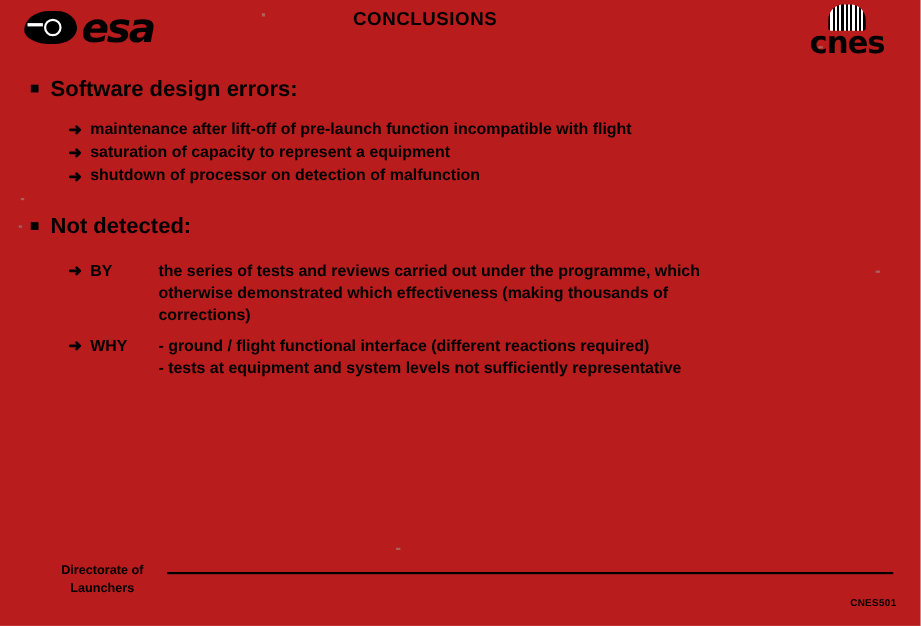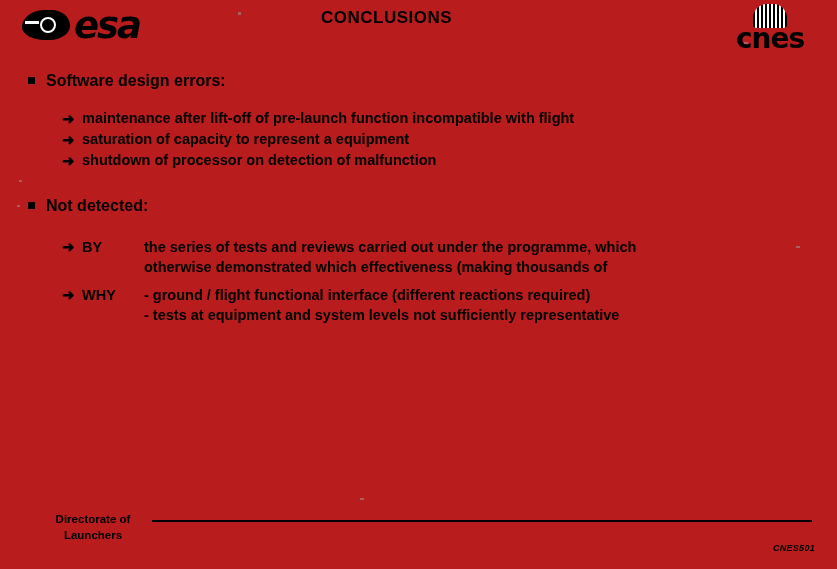--- a/index.html
+++ b/index.html
@@ -121,21 +121,21 @@
     position: absolute;
     left: 0;
     top: 70px;
     width: 837px;
   }
 
   .bullet-l1 {
     position: relative;
     margin: 0 0 0 28px;
     padding-left: 18px;
-    font-size: 16px;
+    font-size: 20px;
     font-weight: bold;
     line-height: 22px;
   }
   .bullet-l1 .sq {
     position: absolute;
     left: 0;
     top: 7px;
     width: 7px;
     height: 7px;
     background: #000;
@@ -221,21 +221,20 @@
     font-weight: bold;
     line-height: 16px;
   }
   .footer-code {
     position: absolute;
     right: 22px;
     top: 44px;
     font-size: 9px;
     font-weight: bold;
     letter-spacing: 0.3px;
-    font-style: italic;
   }
 
   
   .speck {
     position: absolute;
     background: #9a9a9a;
     opacity: 0.55;
   }
 </style>
 </head>
@@ -291,20 +290,21 @@
 
     <div class="gap-20"></div>
 
     <div class="sub-list">
       <div class="kv-row">
         <span class="arrow">➜</span>
         <span class="key">BY</span>
         <span class="val">
           <span class="val-line">the series of tests and reviews carried out under the programme, which</span>
           <span class="val-line">otherwise demonstrated which effectiveness (making thousands of</span>
+          <span class="val-line">corrections)</span>
         </span>
       </div>
 
       <div class="gap-8"></div>
 
       <div class="kv-row">
         <span class="arrow">➜</span>
         <span class="key">WHY</span>
         <span class="val">
           <span class="val-line">- ground / flight functional interface (different reactions required)</span>

